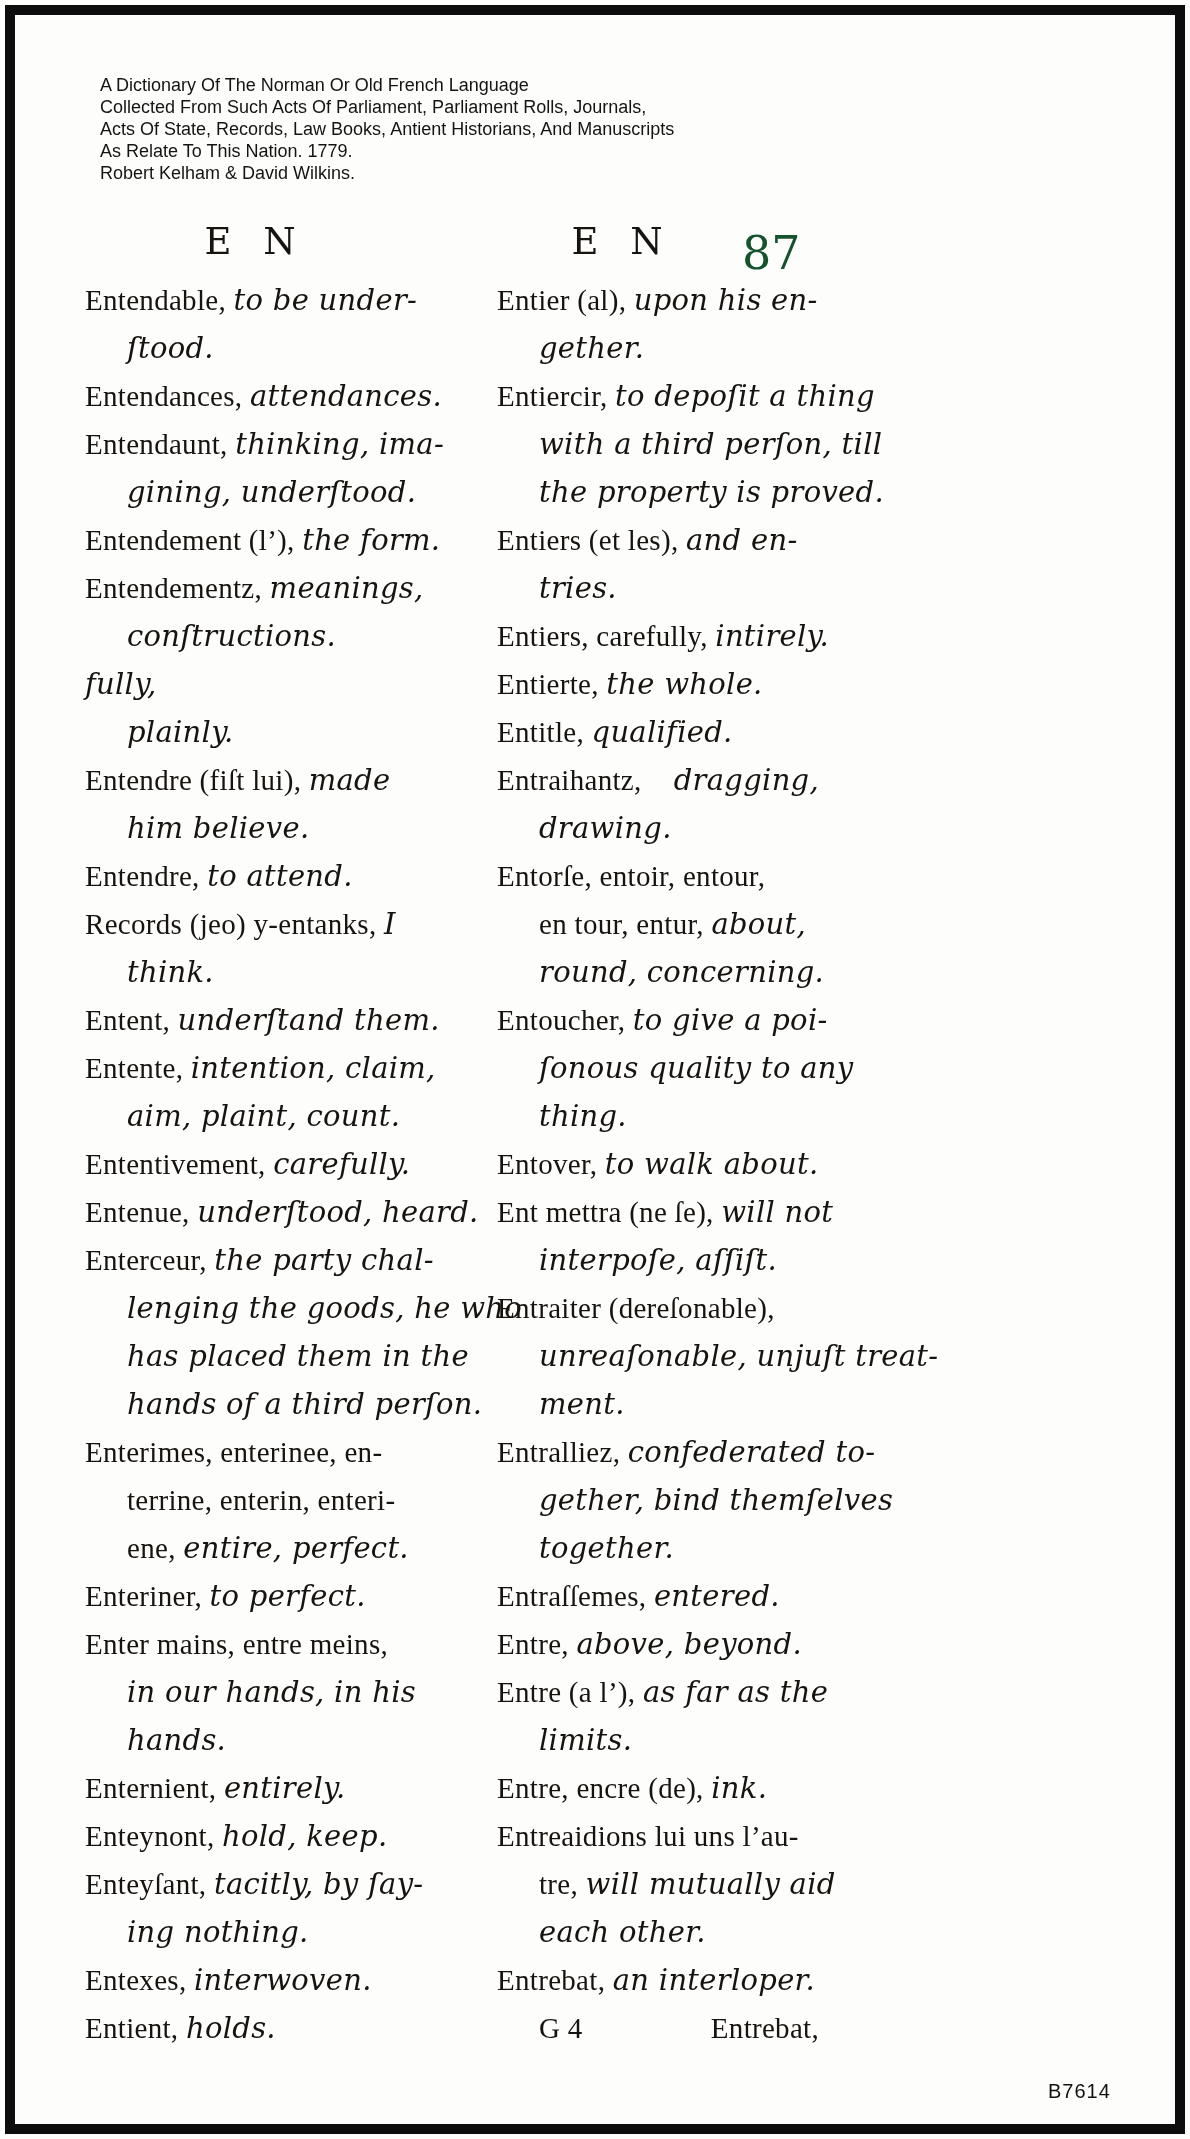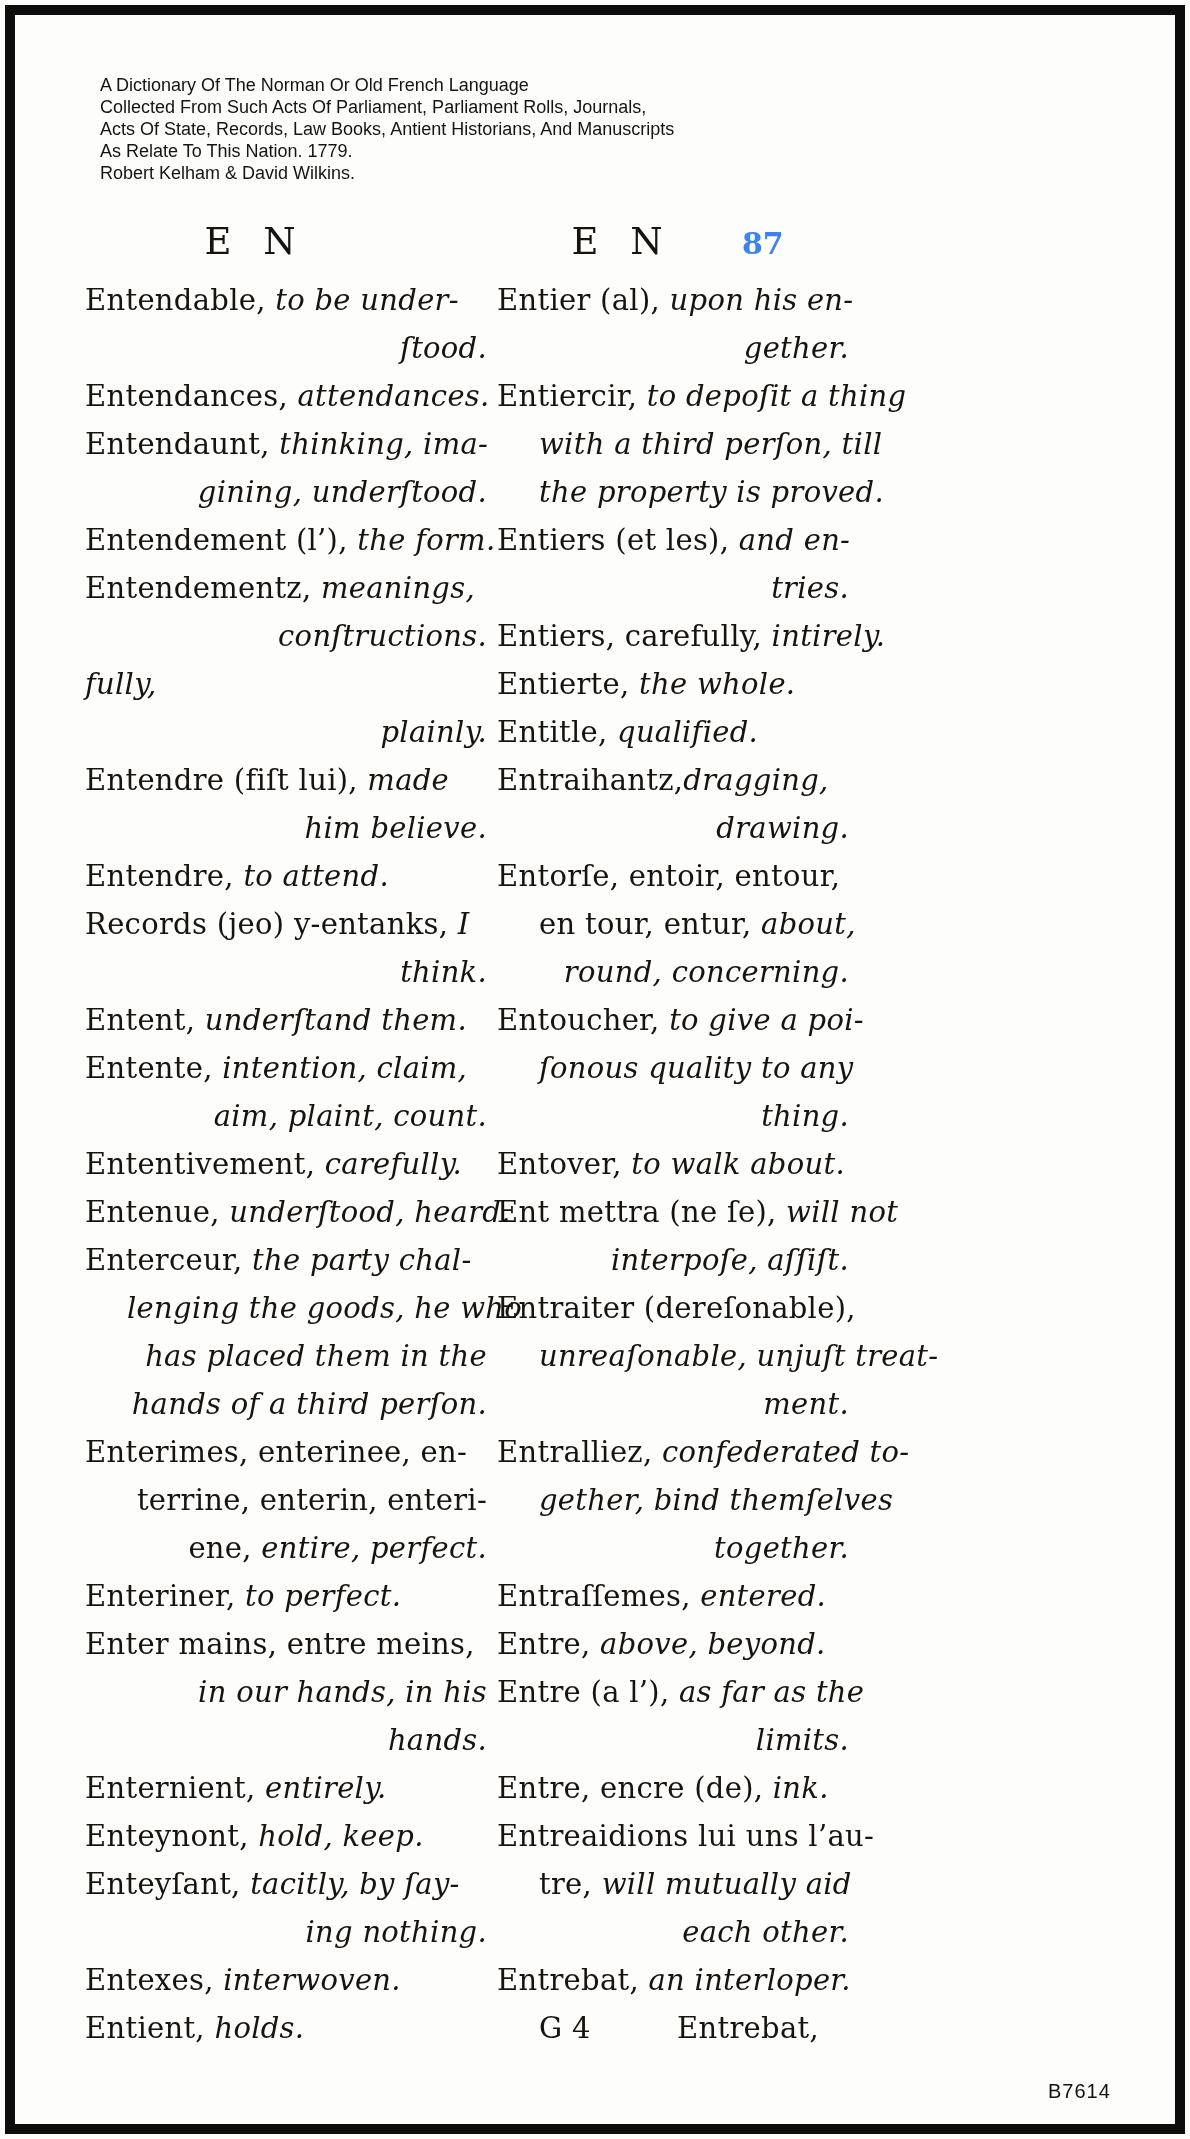--- a/index.html
+++ b/index.html
@@ -35,42 +35,42 @@
     letter-spacing: 10px;
     text-align: center;
     color: #17130f;
   }
   .col-header.left  { left: 85px;  width: 340px; }
   .col-header.right { left: 497px; width: 250px; }
   .page-number {
     position: absolute;
     left: 742px;
     top: 226px;
-    font-size: 30px;
-    font-weight: 700;
-    color: #3b82f6;
+    font-size: 46px;
+    font-weight: 400;
+    color: #14532d;
   }
   .column {
     position: absolute;
     top: 276px;
     font-size: 29px;
     letter-spacing: 0.3px;
   }
   .column.left  { left: 85px;  width: 402px; }
   .column.right { left: 497px; width: 352px; }
   .line { line-height: 48px; white-space: nowrap; }
-  .line.cont { padding-left: 42px; text-align: right; }
+  .line.cont { padding-left: 42px; }
   .line.spread {
     display: flex;
     justify-content: space-between;
     padding-right: 30px;
     white-space: nowrap;
   }
   .gloss { font-style: italic; }
-  .head  { font-style: normal; }
+  .head  { font-style: normal; font-family: Liberation Serif, serif; }
   .scan-code {
     position: absolute;
     left: 1048px;
     top: 2080px;
     font-family: "Liberation Sans", sans-serif;
     font-size: 20px;
     letter-spacing: 1px;
     color: #111;
   }
 </style>

